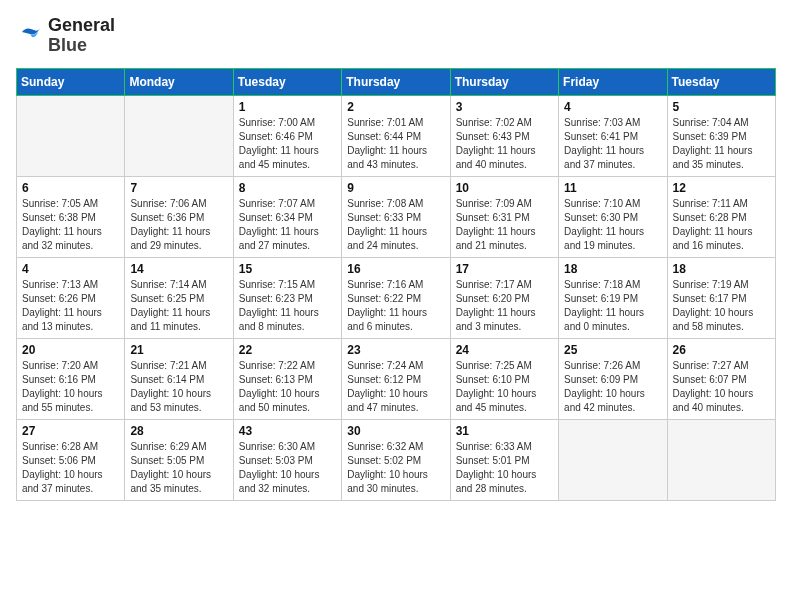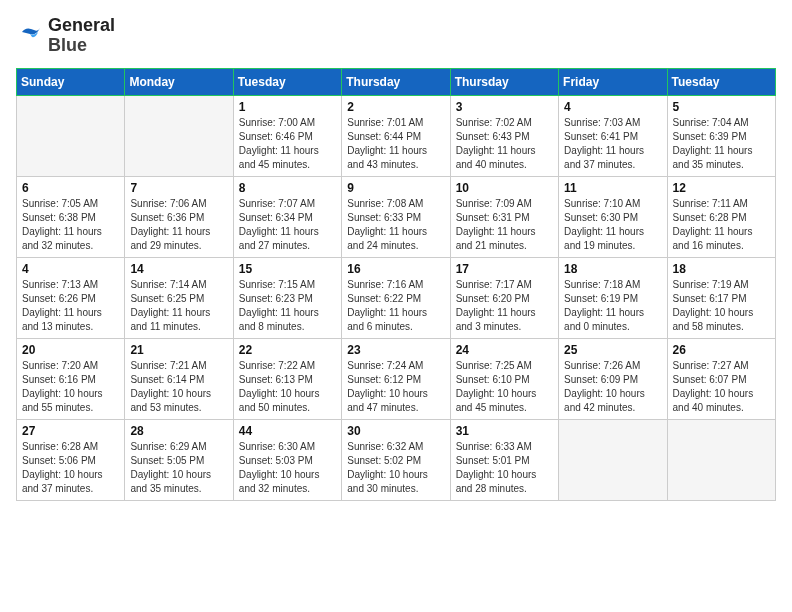--- a/index.html
+++ b/index.html
@@ -236,21 +236,21 @@
       <tr>
         <td>
           <div class="day-num">27</div>
           <div class="day-info">Sunrise: 6:28 AM<br>Sunset: 5:06 PM<br>Daylight: 10 hours and 37 minutes.</div>
         </td>
         <td>
           <div class="day-num">28</div>
           <div class="day-info">Sunrise: 6:29 AM<br>Sunset: 5:05 PM<br>Daylight: 10 hours and 35 minutes.</div>
         </td>
         <td>
-          <div class="day-num">44</div>
+          <div class="day-num">43</div>
           <div class="day-info">Sunrise: 6:30 AM<br>Sunset: 5:03 PM<br>Daylight: 10 hours and 32 minutes.</div>
         </td>
         <td>
           <div class="day-num">30</div>
           <div class="day-info">Sunrise: 6:32 AM<br>Sunset: 5:02 PM<br>Daylight: 10 hours and 30 minutes.</div>
         </td>
         <td>
           <div class="day-num">31</div>
           <div class="day-info">Sunrise: 6:33 AM<br>Sunset: 5:01 PM<br>Daylight: 10 hours and 28 minutes.</div>
         </td>

